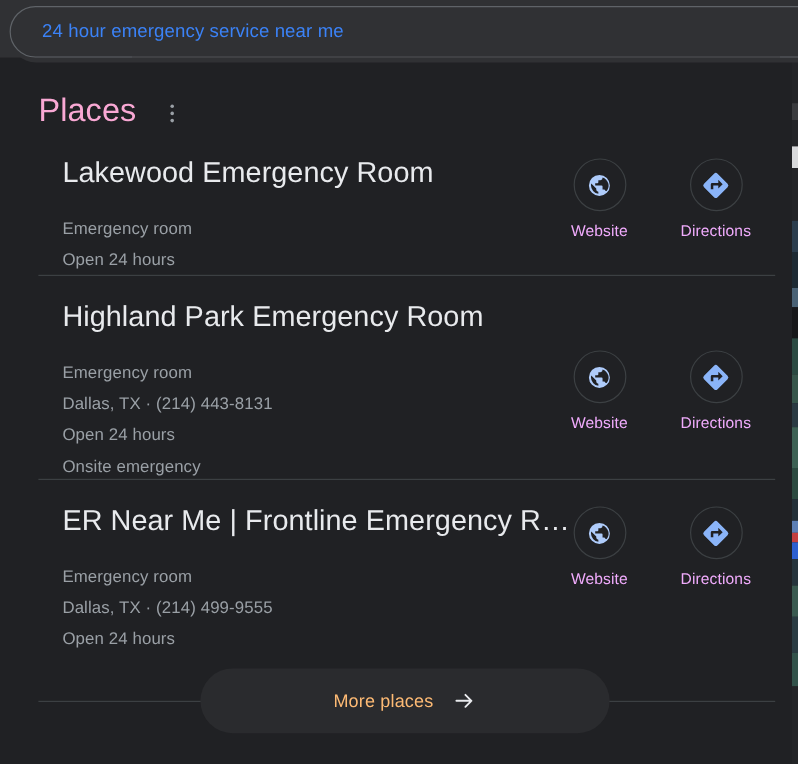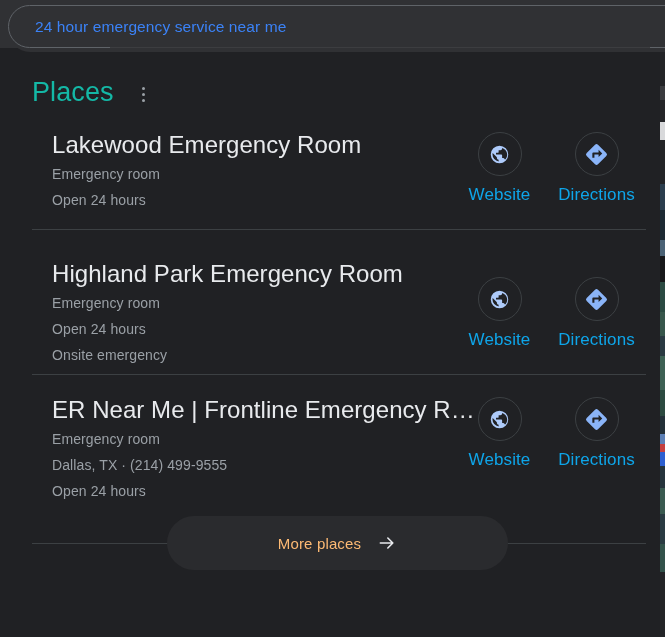--- a/index.html
+++ b/index.html
@@ -97,21 +97,21 @@
   .places-header {
     display: flex;
     align-items: center;
     padding: 26px 0 0 32px;
     height: 62px;
   }
 
   .places-title {
     font-size: 27px;
     font-weight: 400;
-    color: #14b8a6;
+    color: #f9a8d4;
     letter-spacing: 0.1px;
     line-height: 32px;
   }
 
   .kebab-menu {
     margin-left: 19px;
     width: 22px;
     height: 26px;
     display: flex;
     flex-direction: column;
@@ -156,21 +156,21 @@
     cursor: pointer;
   }
 
   .place-meta {
     font-size: 14px;
     color: #9aa0a6;
     line-height: 24px;
     letter-spacing: 0.1px;
     margin-top: 2px;
   }
-  .place-meta.first-meta { margin-top: 4px; }
+  .place-meta.first-meta { margin-top: 20px; }
 
   .place-actions {
     display: flex;
     gap: 30px;
     padding-top: 22px;
     margin-left: 14px;
   }
 
   .action {
     width: 67px;
@@ -186,22 +186,22 @@
     border-radius: 50%;
     border: 1px solid #3c4043;
     display: flex;
     align-items: center;
     justify-content: center;
     background: #202124;
   }
 
   .action-label {
     margin-top: 9px;
-    font-size: 17px;
-    color: #0ea5e9;
+    font-size: 13px;
+    color: #f0abfc;
     letter-spacing: 0.1px;
     white-space: nowrap;
   }
 
   .row-divider {
     position: absolute;
     left: 32px;
     width: 614px;
     height: 1px;
     background: #3c4043;
@@ -324,20 +324,21 @@
           <div class="action-label">Directions</div>
         </div>
       </div>
       <div class="row-divider"></div>
     </div>
 
     <div class="place-row" style="min-height:145px;align-items:center;">
       <div class="place-info">
         <div class="place-name">Highland Park Emergency Room</div>
         <div class="place-meta first-meta">Emergency room</div>
+        <div class="place-meta">Dallas, TX · (214) 443-8131</div>
         <div class="place-meta">Open 24 hours</div>
         <div class="place-meta">Onsite emergency</div>
       </div>
       <div class="place-actions">
         <div class="action">
           <div class="action-circle">
             <svg width="21" height="21" viewBox="0 0 24 24">
               <path fill="#aecbfa" d="M12 2a10 10 0 1 0 0 20 10 10 0 0 0 0-20zm-1 17.93A8.01 8.01 0 0 1 4 12c0-.62.08-1.21.21-1.79L9 15v1a2 2 0 0 0 2 2v1.93zm6.9-2.54A1.99 1.99 0 0 0 16 16h-1v-3a1 1 0 0 0-1-1H8v-2h2a1 1 0 0 0 1-1V7h2a2 2 0 0 0 2-2v-.41A7.99 7.99 0 0 1 18.9 17.39z"></path>
             </svg>
           </div>

